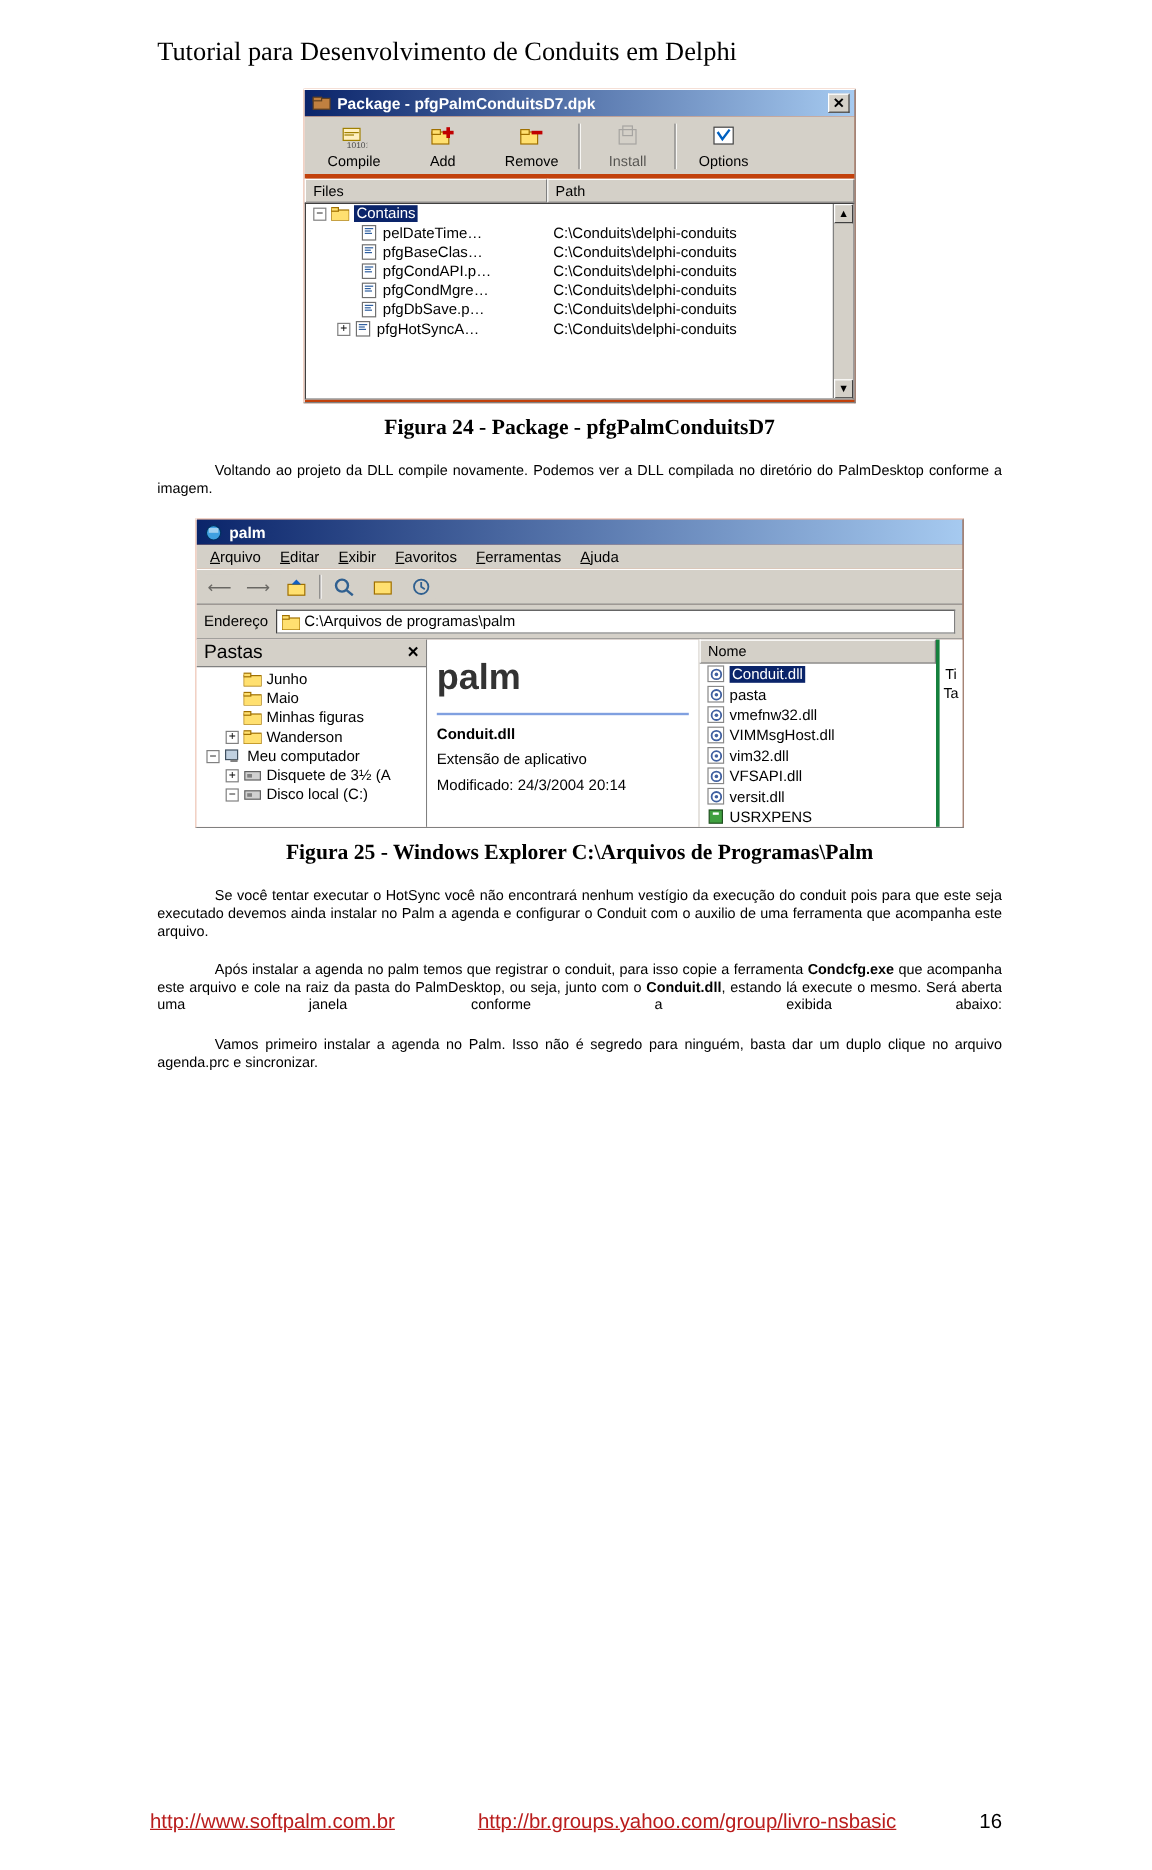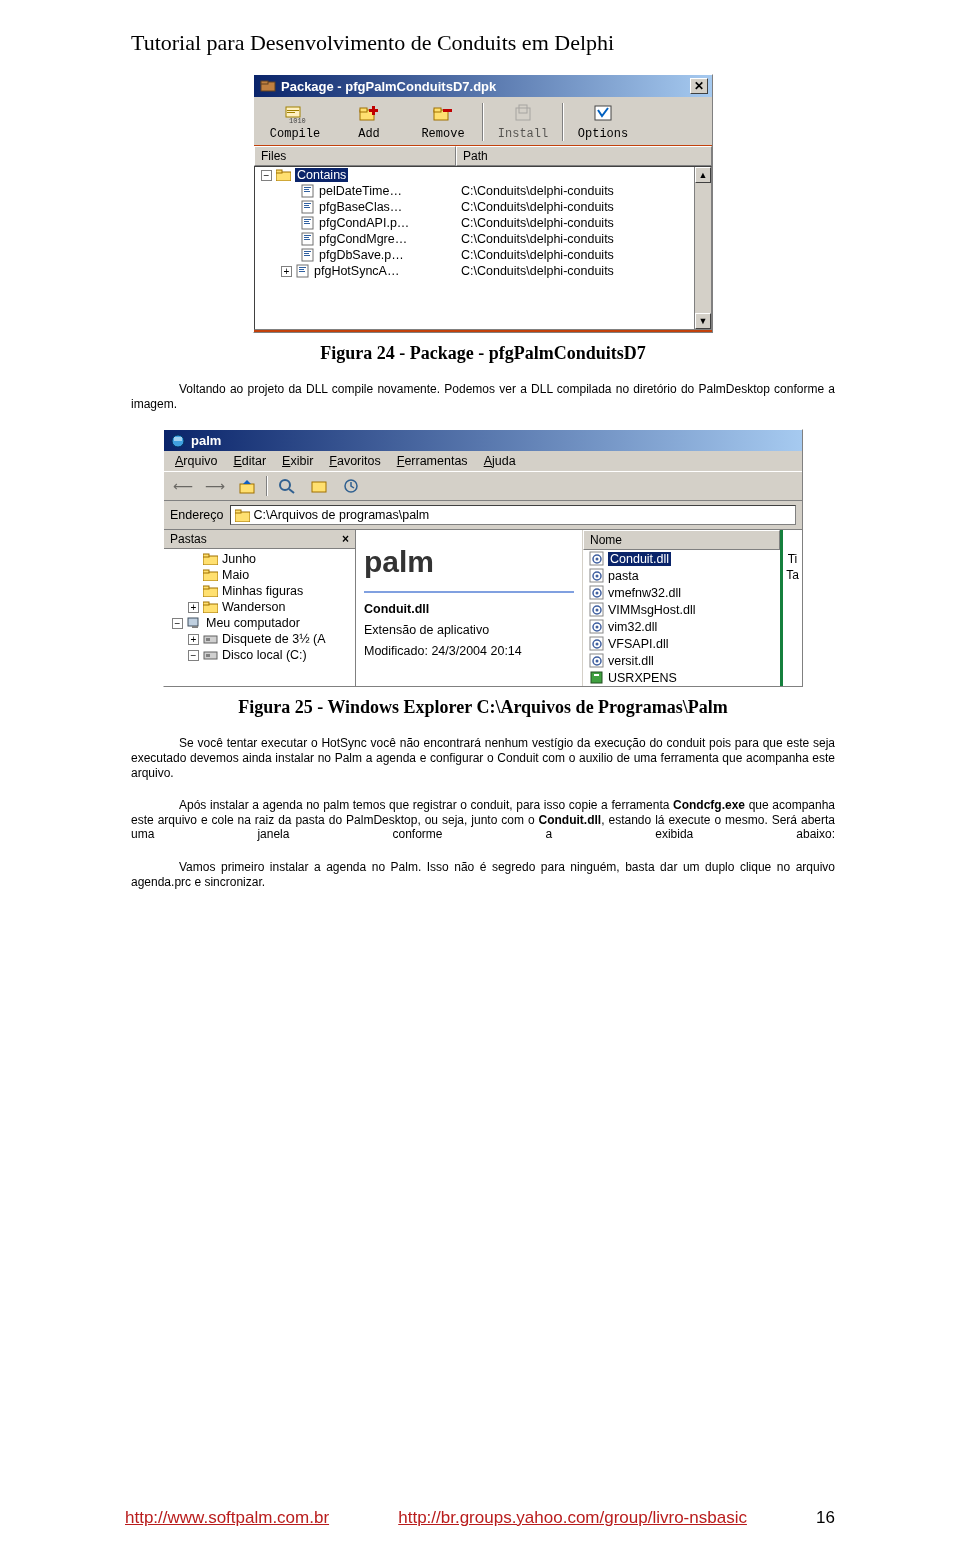--- a/index.html
+++ b/index.html
@@ -83,22 +83,21 @@
     border: 1px solid #fff;
     border-right-color:#404040; border-bottom-color:#404040;
     color:#000; font-weight:bold; font-size:12px;
     display:flex; align-items:center; justify-content:center;
     line-height:1;
     cursor:pointer;
   }
   .toolbar {
     display:flex; background:#d4d0c8;
     padding:4px 4px 2px 4px;
-    border-bottom:1px solid #c2410c;
-    font-family:Liberation Mono, monospace;
+    border-bottom:4px solid #c2410c;
   }
   .tool-item {
     width:74px; text-align:center; padding:2px 0;
     font-size:12px; color:#000;
     cursor:pointer;
   }
   .tool-item .ticon {
     width:24px; height:22px; margin:0 auto 2px auto;
     display:flex; align-items:center; justify-content:center;
   }
@@ -172,21 +171,21 @@
   .addr-input {
     flex:1; background:#fff; border:1px solid #808080;
     border-top-color:#404040; border-left-color:#404040;
     margin-left:6px; padding:2px 4px; display:flex; align-items:center;
   }
   .exp-body { display:flex; background:#fff; }
   .exp-left {
     width:192px; background:#fff; border-right:1px solid #808080;
   }
   .exp-left-head {
-    background:#d4d0c8; font-size:12px; padding:2px 6px;
+    background:#d4d0c8; font-size:16px; padding:2px 6px;
     display:flex; justify-content:space-between; 
     border-bottom:1px solid #808080;
   }
   .exp-tree { padding:2px 2px; }
   .exp-mid {
     width:226px; background:#fff; padding:6px 8px 2px 8px;
     font-size:12.5px; line-height:1.35;
     display:flex; flex-direction:column; gap:4px;
   }
   .palm-logo {

